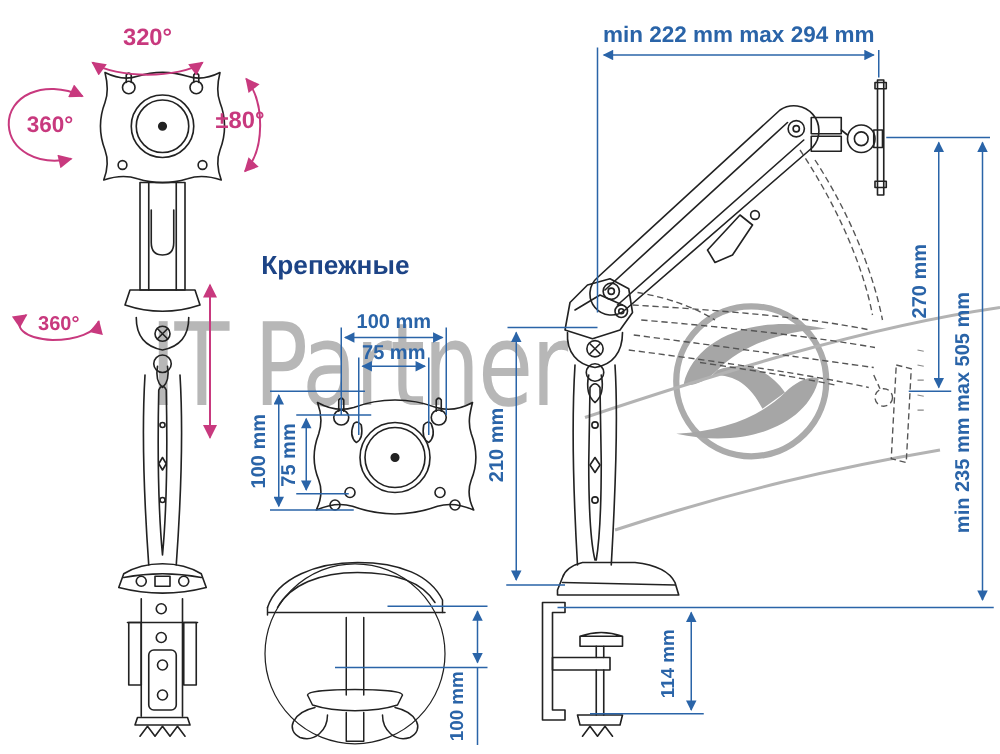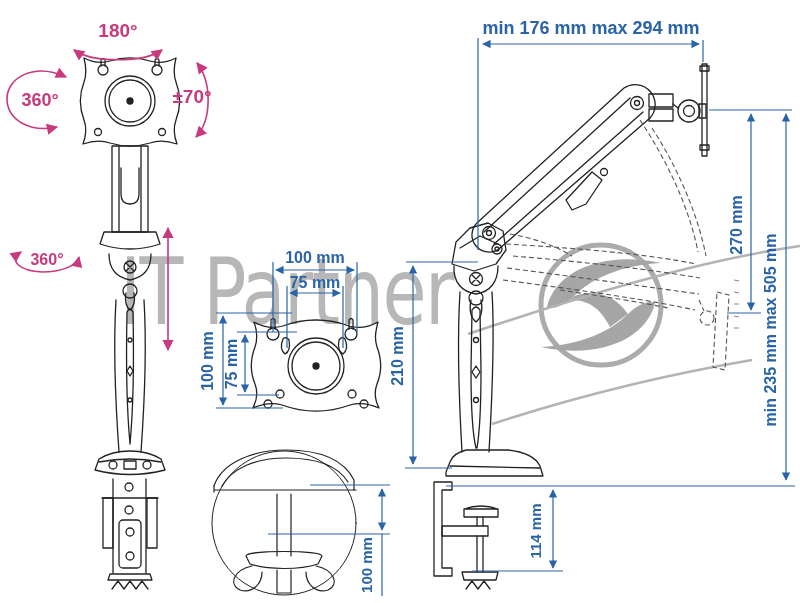--- a/index.html
+++ b/index.html
@@ -233,33 +233,34 @@
     <g fill="none" stroke="#c8397e" stroke-width="1.6">
       <path d="M 74,50 C 92,63 144,63 162,50" marker-start="url(#mm)" marker-end="url(#mm)"></path>
       <path d="M 66,77 C 34,62 6,78 7,100 C 8,120 30,133 57,127" marker-start="url(#mm)" marker-end="url(#mm)"></path>
       <path d="M 197,63 C 212,82 212,120 196,137" marker-start="url(#mm)" marker-end="url(#mm)"></path>
       <path d="M 21,252 C 8,261 20,271 42,272 C 61,272 77,266 79,257" marker-start="url(#mm)" marker-end="url(#mm)"></path>
       <path d="M 168,228 L 168,350" marker-start="url(#mm)" marker-end="url(#mm)"></path>
     </g>
   </svg>
 
   <div id="labels">
-    <span class="lbl mag" style="left:118px;top:31px;font-size:19px">180°</span>
+    <span class="lbl mag" style="left:118px;top:31px;font-size:19px">320°</span>
     <span class="lbl mag" style="left:40px;top:100px;font-size:18px">360°</span>
-    <span class="lbl mag" style="left:192px;top:97px;font-size:19px">±70°</span>
+    <span class="lbl mag" style="left:192px;top:97px;font-size:19px">±80°</span>
     <span class="lbl mag" style="left:47px;top:260px;font-size:16px">360°</span>
 
     <div id="mh-title">
+      <div>Крепежные</div>
     </div>
 
     <span class="lbl blue" style="left:315px;top:258px">100 mm</span>
     <span class="lbl blue" style="left:315px;top:283px">75 mm</span>
     <span class="lbl blue vert" style="left:208px;top:361px">100 mm</span>
     <span class="lbl blue vert" style="left:232px;top:364px">75 mm</span>
 
-    <span class="lbl blue" style="left:591px;top:28px;font-size:18px">min 176 mm max 294 mm</span>
+    <span class="lbl blue" style="left:591px;top:28px;font-size:18px">min 222 mm max 294 mm</span>
     <span class="lbl blue vert" style="left:737px;top:225px">270 mm</span>
     <span class="lbl blue vert" style="left:771px;top:330px">min 235 mm max 505 mm</span>
     <span class="lbl blue vert" style="left:398px;top:356px">210 mm</span>
     <span class="lbl blue vert" style="left:535px;top:531px;font-size:15px">114 mm</span>
     <span class="lbl blue vert" style="left:366px;top:565px;font-size:15px">100 mm</span>
   </div>
 </div>
 
 </body></html>

